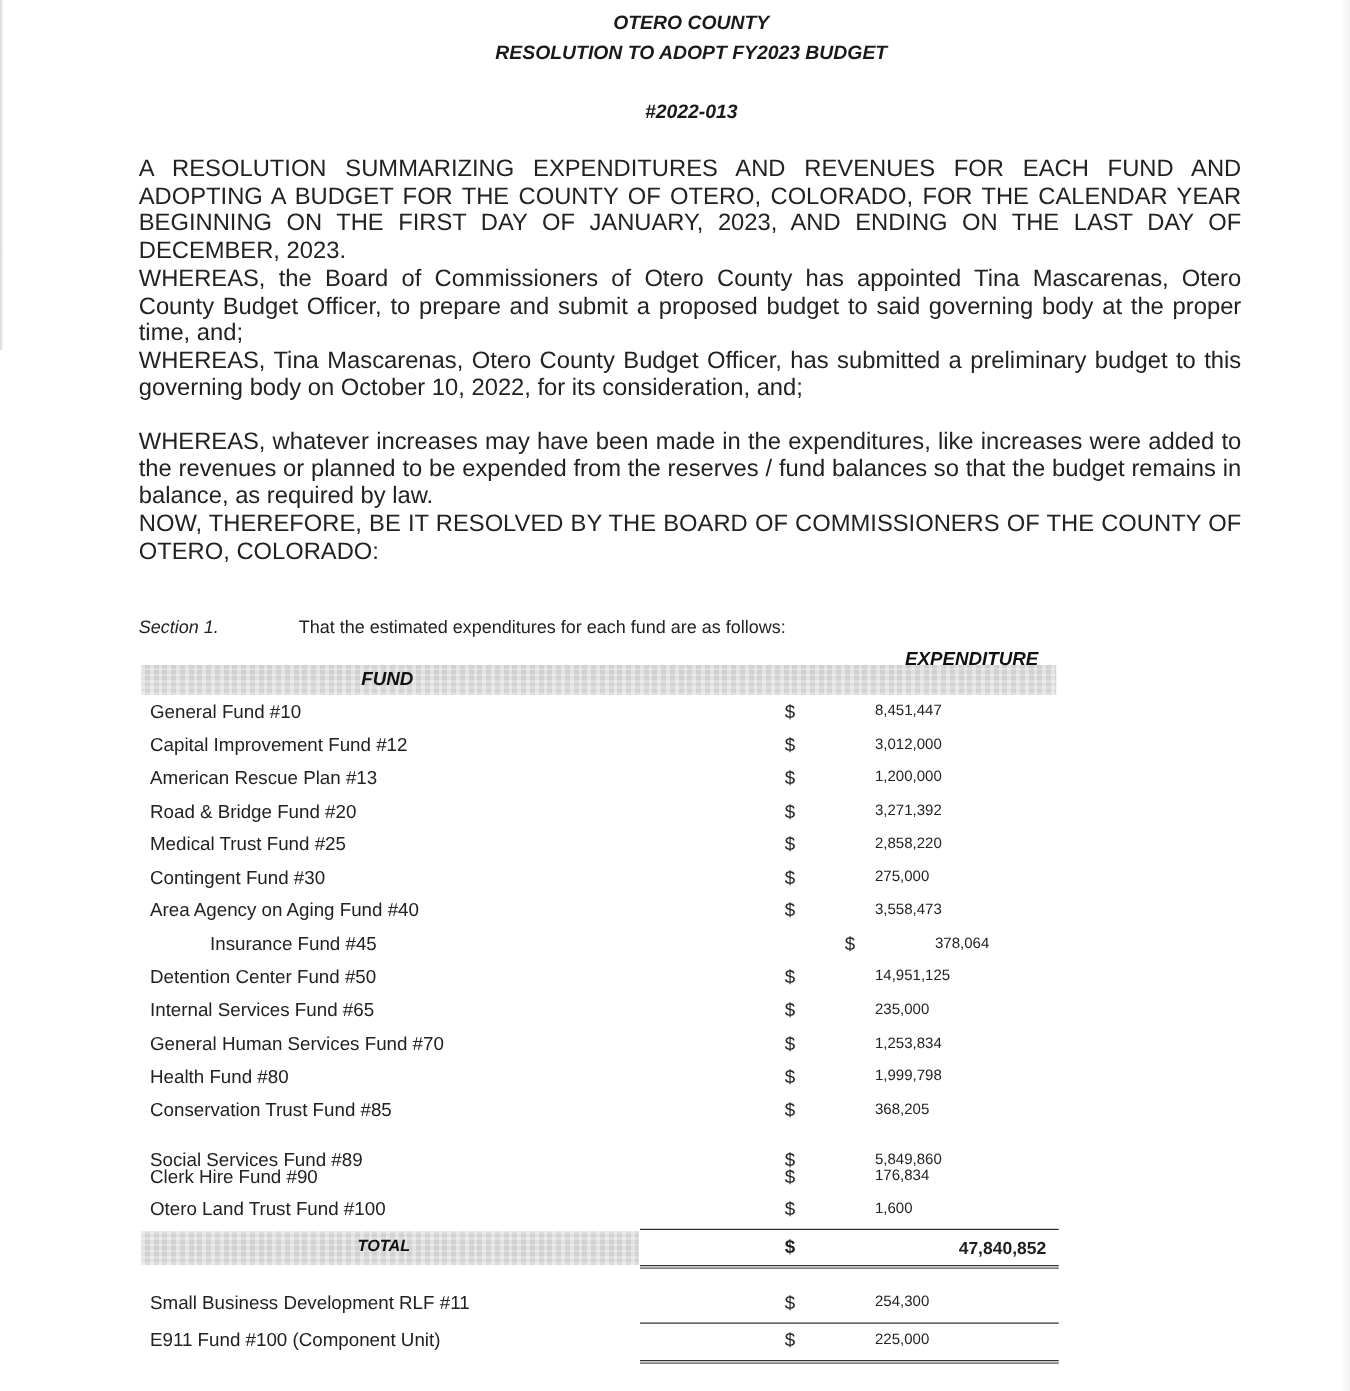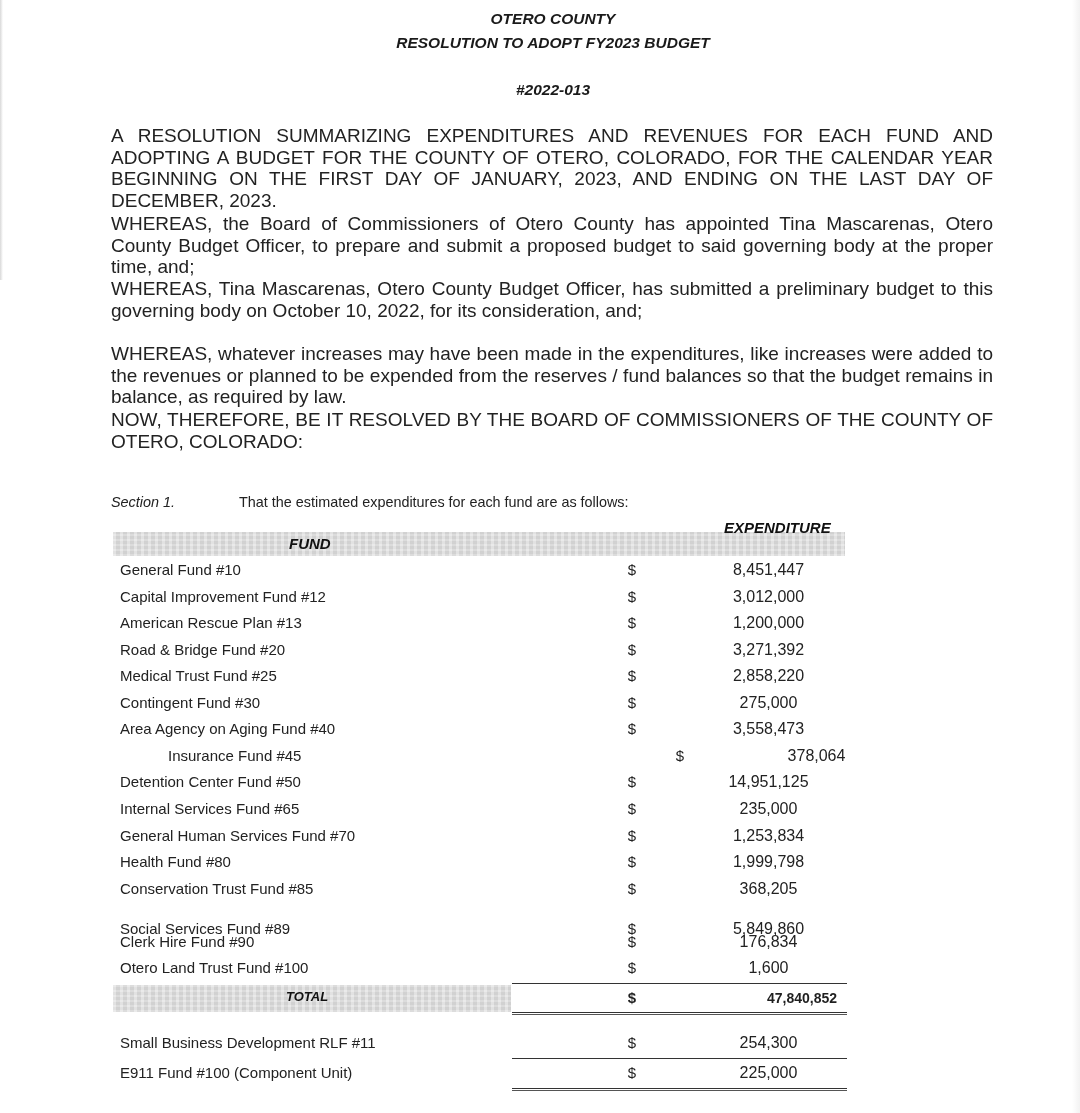--- a/index.html
+++ b/index.html
@@ -50,21 +50,21 @@
 
     .hdr {
       position: absolute; font-weight: bold; font-style: italic; font-size: 15px; color: #111;
     }
     #hdr-fund { left: 289px; top: 535px; }
     #hdr-exp { left: 690px; top: 519px; margin-left: 34px; }
 
     .row { position: absolute; left: 0; width: 1080px; height: 26.6px; font-size: 15px; color: #222; }
     .row .name { position: absolute; left: 120px; top: 0; }
     .row .cur { position: absolute; left: 625px; top: 0; width: 14px; text-align: center; }
-    .row .amt { position: absolute; left: 700px; width: 137px; top: 0; text-align: center; font-size: 16px; }
+    .row .amt { position: absolute; left: 700px; width: 137px; top: 0; text-align: left; font-size: 12px; }
 
     .rule { position: absolute; left: 512px; width: 335px; height: 1px; background: #333; }
     .rule.double { height: 3px; background: none; border-top: 1px solid #333; border-bottom: 1px solid #555; box-sizing: border-box; }
 
     #total-label {
       position: absolute; left: 286px; top: 989px; font-weight: bold; font-style: italic; font-size: 13px; color: #111;
     }
     #total-cur { position: absolute; left: 625px; top: 989px; width: 14px; text-align: center; font-weight: bold; font-size: 15px; }
     #total-amt { position: absolute; left: 700px; width: 137px; top: 990px; text-align: right; font-weight: bold; font-size: 14px; }
   </style>

